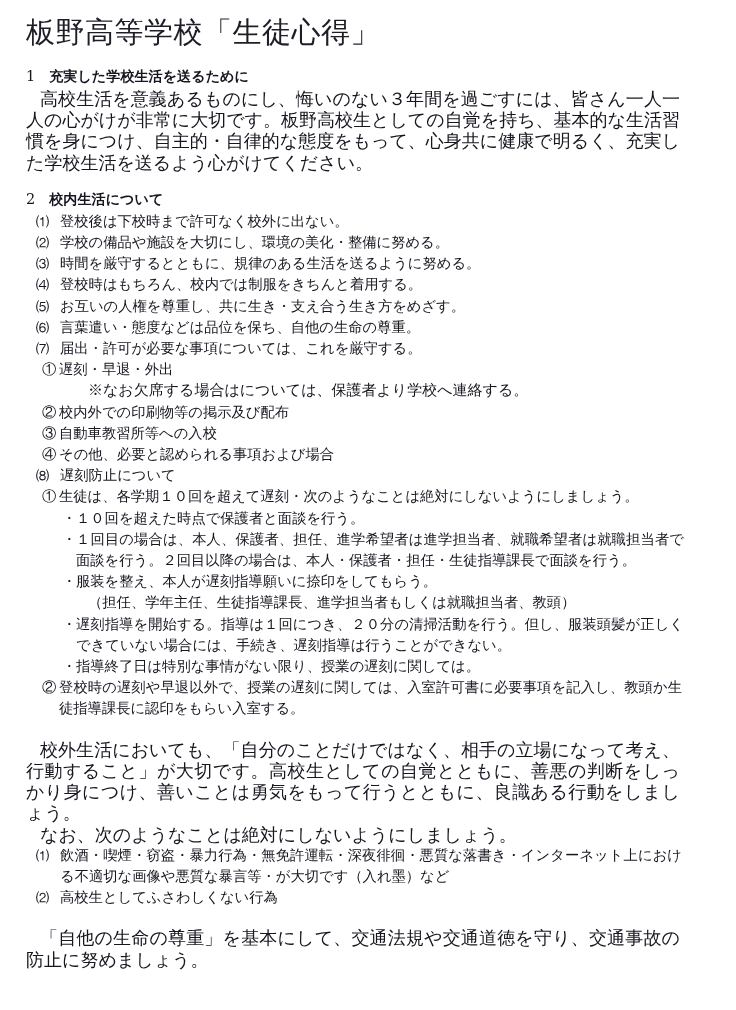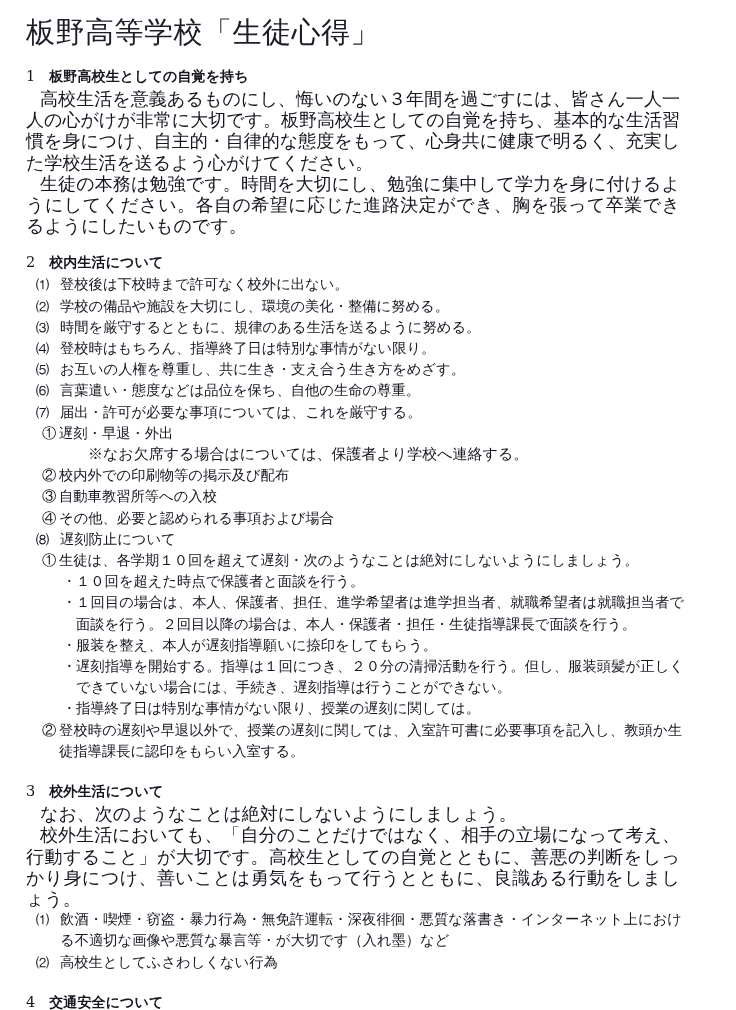--- a/index.html
+++ b/index.html
@@ -158,23 +158,22 @@
   .gap-lg { height: 17px; }
 </style>
 </head>
 <body>
 
 <div class="page">
 
   <h1 class="doc-title">板野高等学校「生徒心得」</h1>
 
   <div class="section">
-    <div class="sec-head"><span class="sec-num">1</span><span class="sec-title" style="margin-left:14px;">板野高校生としての自覚を持ち</span></div>
+    <div class="sec-head"><span class="sec-num">1</span><span class="sec-title" style="margin-left:14px;">充実した学校生活を送るために</span></div>
     <p class="para">高校生活を意義あるものにし、悔いのない３年間を過ごすには、皆さん一人一人の心がけが非常に大切です。板野高校生としての自覚を持ち、基本的な生活習慣を身につけ、自主的・自律的な態度をもって、心身共に健康で明るく、充実した学校生活を送るよう心がけてください。</p>
-    <p class="para">生徒の本務は勉強です。時間を大切にし、勉強に集中して学力を身に付けるようにしてください。各自の希望に応じた進路決定ができ、胸を張って卒業できるようにしたいものです。</p>
   </div>
 
   <div class="gap-md"></div>
 
   <div class="section">
     <div class="sec-head"><span class="sec-num">2</span><span class="sec-title" style="margin-left:14px;">校内生活について</span></div>
 
     <div class="item">
         <span class="item-marker">⑴</span>
         <span class="item-body">登校後は下校時まで許可なく校外に出ない。</span>
@@ -182,21 +181,21 @@
     <div class="item">
         <span class="item-marker">⑵</span>
         <span class="item-body">学校の備品や施設を大切にし、環境の美化・整備に努める。</span>
       </div>
     <div class="item">
         <span class="item-marker">⑶</span>
         <span class="item-body">時間を厳守するとともに、規律のある生活を送るように努める。</span>
       </div>
     <div class="item">
         <span class="item-marker">⑷</span>
-        <span class="item-body">登校時はもちろん、指導終了日は特別な事情がない限り。</span>
+        <span class="item-body">登校時はもちろん、校内では制服をきちんと着用する。</span>
       </div>
     <div class="item">
         <span class="item-marker">⑸</span>
         <span class="item-body">お互いの人権を尊重し、共に生き・支え合う生き方をめざす。</span>
       </div>
     <div class="item">
         <span class="item-marker">⑹</span>
         <span class="item-body">言葉遣い・態度などは品位を保ち、自他の生命の尊重。</span>
       </div>
     <div class="item">
@@ -237,51 +236,50 @@
         <span class="bullet-body">１０回を超えた時点で保護者と面談を行う。</span>
       </div>
     <div class="bullet">
         <span class="bullet-marker">・</span>
         <span class="bullet-body">１回目の場合は、本人、保護者、担任、進学希望者は進学担当者、就職希望者は就職担当者で面談を行う。２回目以降の場合は、本人・保護者・担任・生徒指導課長で面談を行う。</span>
       </div>
     <div class="bullet">
         <span class="bullet-marker">・</span>
         <span class="bullet-body">服装を整え、本人が遅刻指導願いに捺印をしてもらう。</span>
       </div>
+    <div class="paren">（担任、学年主任、生徒指導課長、進学担当者もしくは就職担当者、教頭）</div>
     <div class="bullet">
         <span class="bullet-marker">・</span>
         <span class="bullet-body">遅刻指導を開始する。指導は１回につき、２０分の清掃活動を行う。但し、服装頭髪が正しくできていない場合には、手続き、遅刻指導は行うことができない。</span>
       </div>
     <div class="bullet">
         <span class="bullet-marker">・</span>
         <span class="bullet-body">指導終了日は特別な事情がない限り、授業の遅刻に関しては。</span>
       </div>
 
     <div class="sub">
         <span class="sub-marker">②</span>
         <span class="sub-body">登校時の遅刻や早退以外で、授業の遅刻に関しては、入室許可書に必要事項を記入し、教頭か生徒指導課長に認印をもらい入室する。</span>
       </div>
   </div>
 
   <div class="gap-lg"></div>
 
   <div class="section">
-    <div class="sec-head"><span class="sec-num">3</span><span class="sec-title" style="margin-left:14px;">校外生活について</span></div>
+    <p class="para">校外生活においても、「自分のことだけではなく、相手の立場になって考え、行動すること」が大切です。高校生としての自覚とともに、善悪の判断をしっかり身につけ、善いことは勇気をもって行うとともに、良識ある行動をしましょう。</p>
     <p class="para">なお、次のようなことは絶対にしないようにしましょう。</p>
-    <p class="para">校外生活においても、「自分のことだけではなく、相手の立場になって考え、行動すること」が大切です。高校生としての自覚とともに、善悪の判断をしっかり身につけ、善いことは勇気をもって行うとともに、良識ある行動をしましょう。</p>
     <div class="item">
         <span class="item-marker">⑴</span>
         <span class="item-body">飲酒・喫煙・窃盗・暴力行為・無免許運転・深夜徘徊・悪質な落書き・インターネット上における不適切な画像や悪質な暴言等・が大切です（入れ墨）など</span>
       </div>
     <div class="item">
         <span class="item-marker">⑵</span>
         <span class="item-body">高校生としてふさわしくない行為</span>
       </div>
   </div>
 
   <div class="gap-lg"></div>
 
   <div class="section">
-    <div class="sec-head"><span class="sec-num">4</span><span class="sec-title" style="margin-left:14px;">交通安全について</span></div>
     <p class="para">「自他の生命の尊重」を基本にして、交通法規や交通道徳を守り、交通事故の防止に努めましょう。</p>
   </div>
 
 </div>
 
 </body></html>

